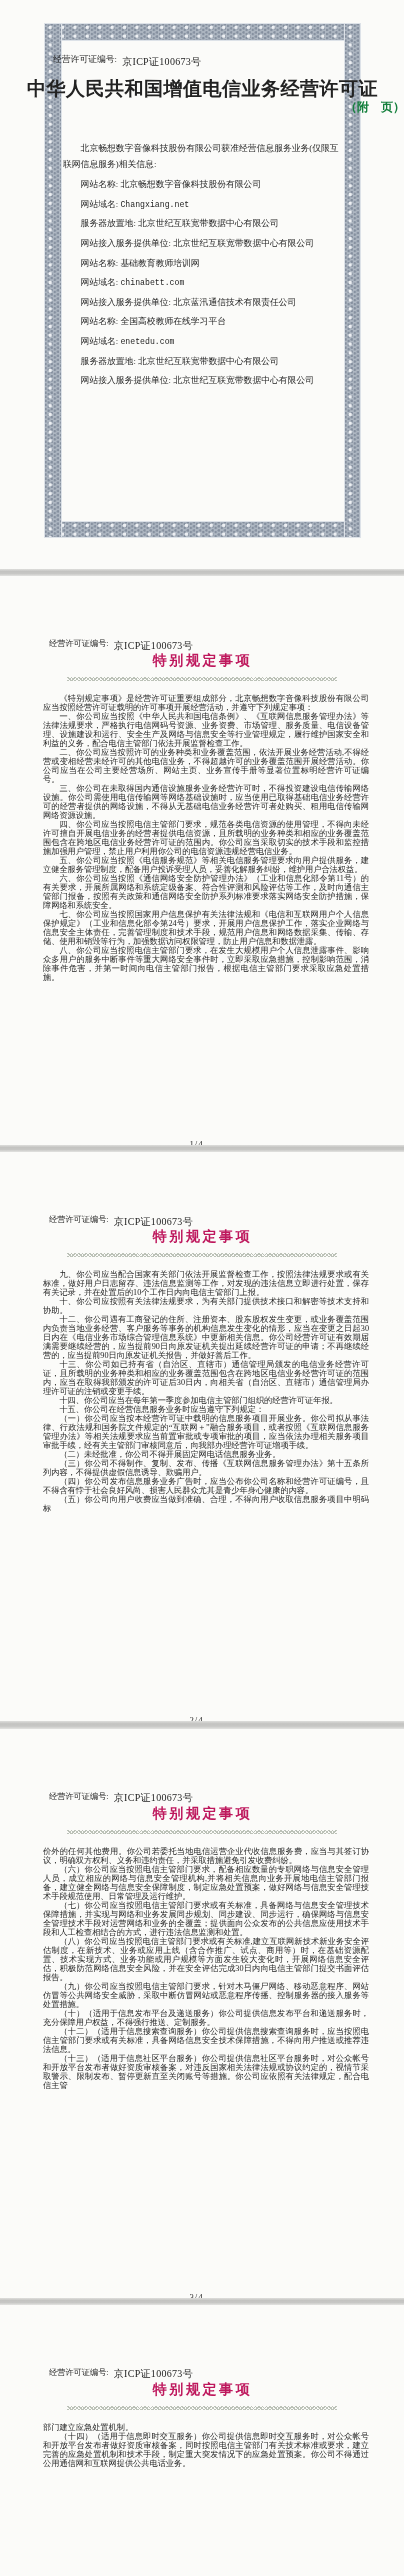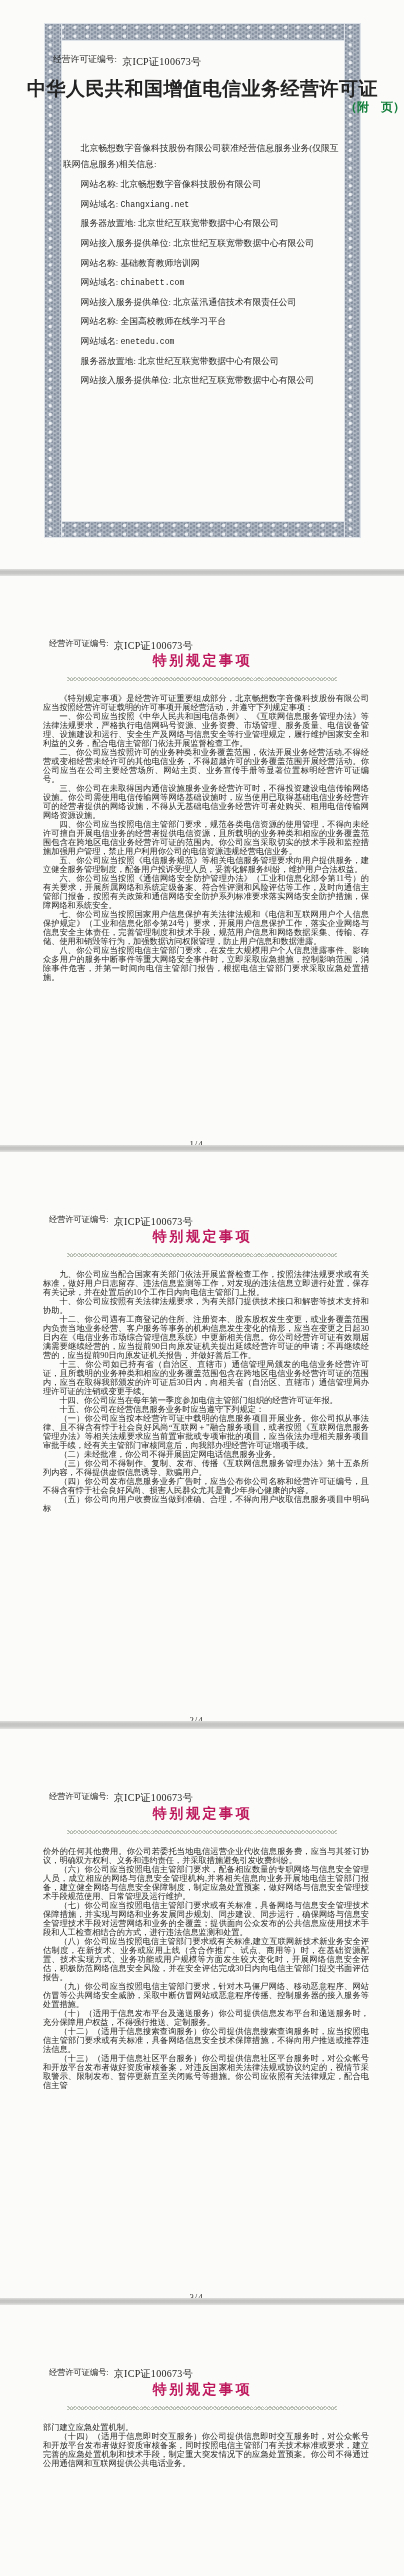--- a/index.html
+++ b/index.html
@@ -169,21 +169,21 @@
 
 
       <p class="spec-para">十二、你公司遇有工商登记的住所、注册资本、股东股权发生变更，或业务覆盖范围内负责当地业务经营、客户服务等事务的机构信息发生变化的情形，应当在变更之日起30日内在《电信业务市场综合管理信息系统》中更新相关信息。你公司经营许可证有效期届满需要继续经营的，应当提前90日向原发证机关提出延续经营许可证的申请；不再继续经营的，应当提前90日向原发证机关报告，并做好善后工作。</p>
 
       <p class="spec-para">十三、你公司如已持有省（自治区、直辖市）通信管理局颁发的电信业务经营许可证，且所载明的业务种类和相应的业务覆盖范围包含在跨地区电信业务经营许可证的范围内，应当在取得我部颁发的许可证后30日内，向相关省（自治区、直辖市）通信管理局办理许可证的注销或变更手续。</p>
 
       <p class="spec-para">十四、你公司应当在每年第一季度参加电信主管部门组织的经营许可证年报。</p>
 
       <p class="spec-para">十五、你公司在经营信息服务业务时应当遵守下列规定：</p>
 
-      <p class="spec-para">（一）你公司应当按本经营许可证中载明的信息服务项目开展业务。你公司拟从事法律、且不得含有悖于社会良好风尚“互联网＋”融合服务项目，或者按照《互联网信息服务管理办法》等相关法规要求应当前置审批或专项审批的项目，应当依法办理相关服务项目审批手续，经有关主管部门审核同意后，向我部办理经营许可证增项手续。</p>
+      <p class="spec-para">（一）你公司应当按本经营许可证中载明的信息服务项目开展业务。你公司拟从事法律、行政法规和国务院文件规定的“互联网＋”融合服务项目，或者按照《互联网信息服务管理办法》等相关法规要求应当前置审批或专项审批的项目，应当依法办理相关服务项目审批手续，经有关主管部门审核同意后，向我部办理经营许可证增项手续。</p>
 
       <p class="spec-para">（二）未经批准，你公司不得开展固定网电话信息服务业务。</p>
 
       <p class="spec-para">（三）你公司不得制作、复制、发布、传播《互联网信息服务管理办法》第十五条所列内容，不得提供虚假信息诱导、欺骗用户。</p>
 
       <p class="spec-para">（四）你公司发布信息服务业务广告时，应当公布你公司名称和经营许可证编号，且不得含有悖于社会良好风尚、损害人民群众尤其是青少年身心健康的内容。</p>
 
       <p class="spec-para">（五）你公司向用户收费应当做到准确、合理，不得向用户收取信息服务项目中明码标</p>
 
   </div>

